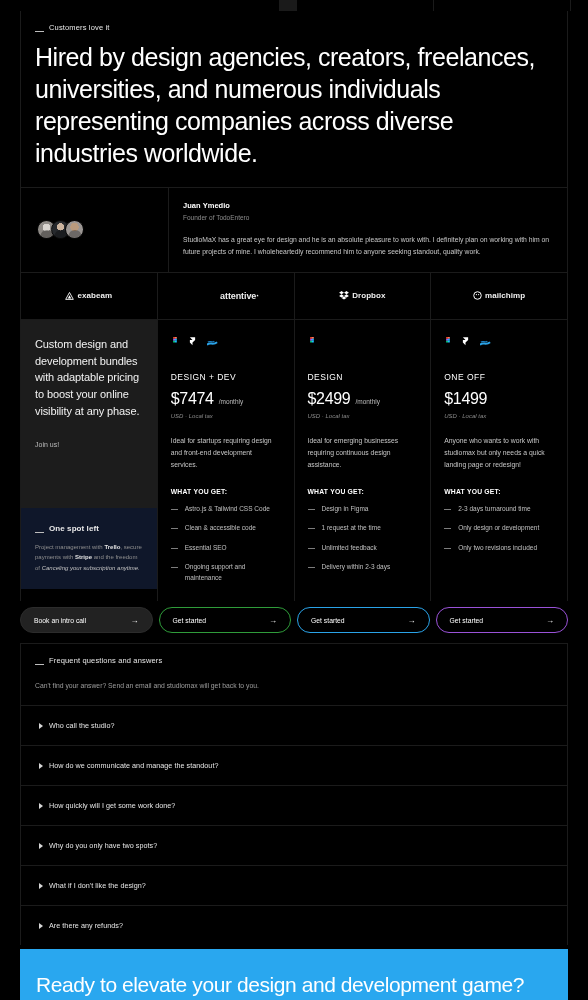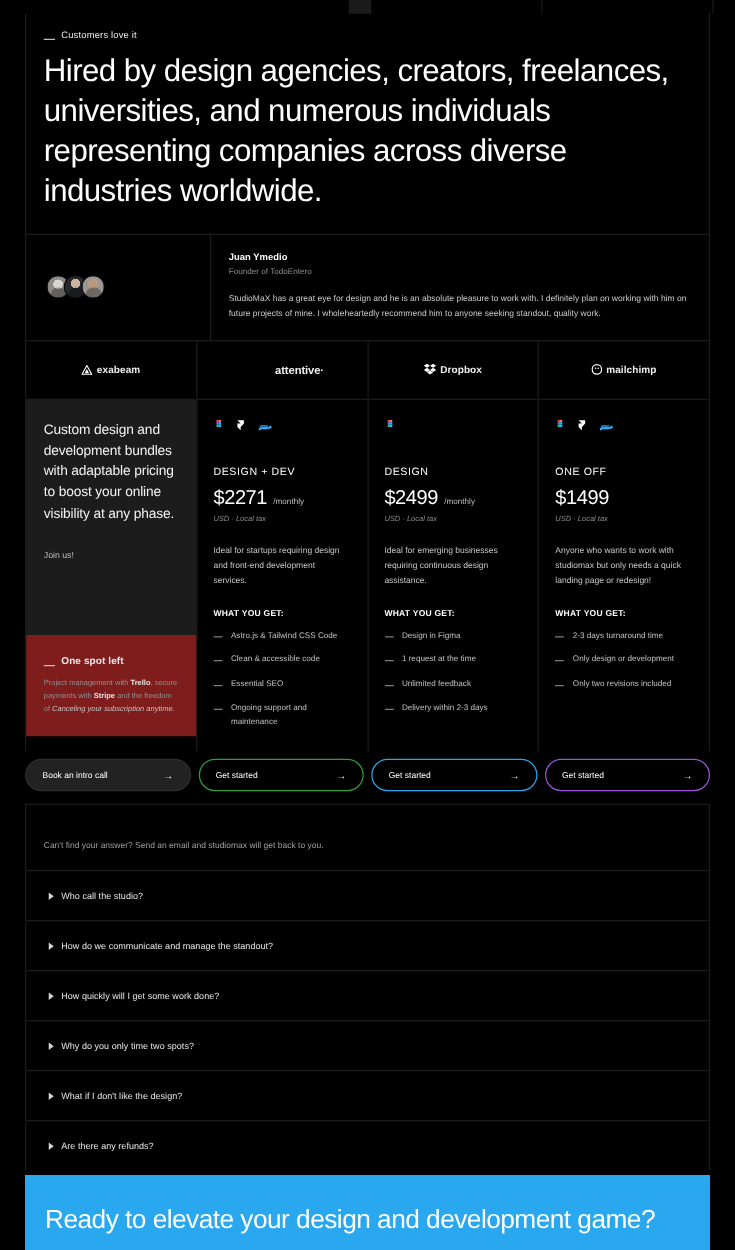--- a/index.html
+++ b/index.html
@@ -71,21 +71,21 @@
   .logomark { display:flex; align-items:center; }
 
   
   .pricing { display:flex; }
   .pcol { flex:1; border-right:1px solid #1b1b1b; position:relative; }
   .pcol:last-child { border-right:none; }
 
   .promo { background:#1c1c1c; padding:16px 14px 22px 14px; min-height:188px; }
   .promo h3 { font-size:11px; line-height:1.52; font-weight:400; color:#f2f2f2; letter-spacing:-.01em;}
   .promo .joinus { font-size:7px; color:#bdbdbd; margin-top:22px; }
-  .promo-foot { background:#7f1d1d; padding:16px 14px 16px 14px; }
+  .promo-foot { background:#0f172a; padding:16px 14px 16px 14px; }
   .promo-foot .eyebrow { font-size:8px; font-weight:700; letter-spacing:.01em;}
   .promo-foot p { font-size:6px; line-height:1.75; color:#8f8f8f; margin-top:9px; }
   .promo-foot b { color:#e2e2e2; }
   .promo-foot i { color:#c2c2c2; }
 
   .plan { padding:14px 13px 18px 13px; }
   .planicons { display:flex; gap:7px; align-items:center; height:12px; }
   .ic { width:11px; height:11px; display:block; }
   .plan-name { font-size:8.5px; letter-spacing:.055em; color:#fff; margin-top:26px; font-weight:400;}
   .plan-price { margin-top:8px; display:flex; align-items:baseline; gap:5px; }
@@ -237,21 +237,21 @@
             </span>
             <span class="ic">
               <svg width="11" height="8" viewBox="0 0 12 8">
                   <path d="M0 5 C3 1, 6 6, 11 2" stroke="#2aa3e8" stroke-width="2.2" fill="none"></path>
                   <path d="M1 2 C3 0, 5 3, 8 1" stroke="#1d7fc0" stroke-width="1.4" fill="none"></path>
                 </svg>
             </span>
           </div>
           <div class="plan-name">DESIGN + DEV</div>
           <div class="plan-price">
-            <span class="amt">$2271</span>
+            <span class="amt">$7474</span>
             <span class="per">/monthly</span>
           </div>
           <div class="plan-sub">USD · Local tax</div>
           <div class="plan-desc">Ideal for startups requiring design and front-end development services.</div>
           <div class="plan-wyg">WHAT YOU GET:</div>
           <div class="feat">
               <span class="dash"></span>
               <span>Astro.js &amp; Tailwind CSS Code</span>
             </div>
           <div class="feat">
@@ -375,39 +375,43 @@
       <span class="arr">→</span>
     </button>
     <button class="cta purple">
       <span>Get started</span>
       <span class="arr">→</span>
     </button>
   </div>
 
   <div class="frame">
     <section class="faq-head">
+      <div class="eyebrow">
+        <span class="dash"></span>
+        <span>Frequent questions and answers</span>
+      </div>
       <div class="note">Can't find your answer? Send an email and studiomax will get back to you.</div>
     </section>
 
     <section class="faq-list">
       <div class="faq-item">
           <span class="tri"></span>
           <span class="faq-q">Who call the studio?</span>
         </div>
       <div class="faq-item">
           <span class="tri"></span>
           <span class="faq-q">How do we communicate and manage the standout?</span>
         </div>
       <div class="faq-item">
           <span class="tri"></span>
           <span class="faq-q">How quickly will I get some work done?</span>
         </div>
       <div class="faq-item">
           <span class="tri"></span>
-          <span class="faq-q">Why do you only time two spots?</span>
+          <span class="faq-q">Why do you only have two spots?</span>
         </div>
       <div class="faq-item">
           <span class="tri"></span>
           <span class="faq-q">What if I don't like the design?</span>
         </div>
       <div class="faq-item">
           <span class="tri"></span>
           <span class="faq-q">Are there any refunds?</span>
         </div>
     </section>

